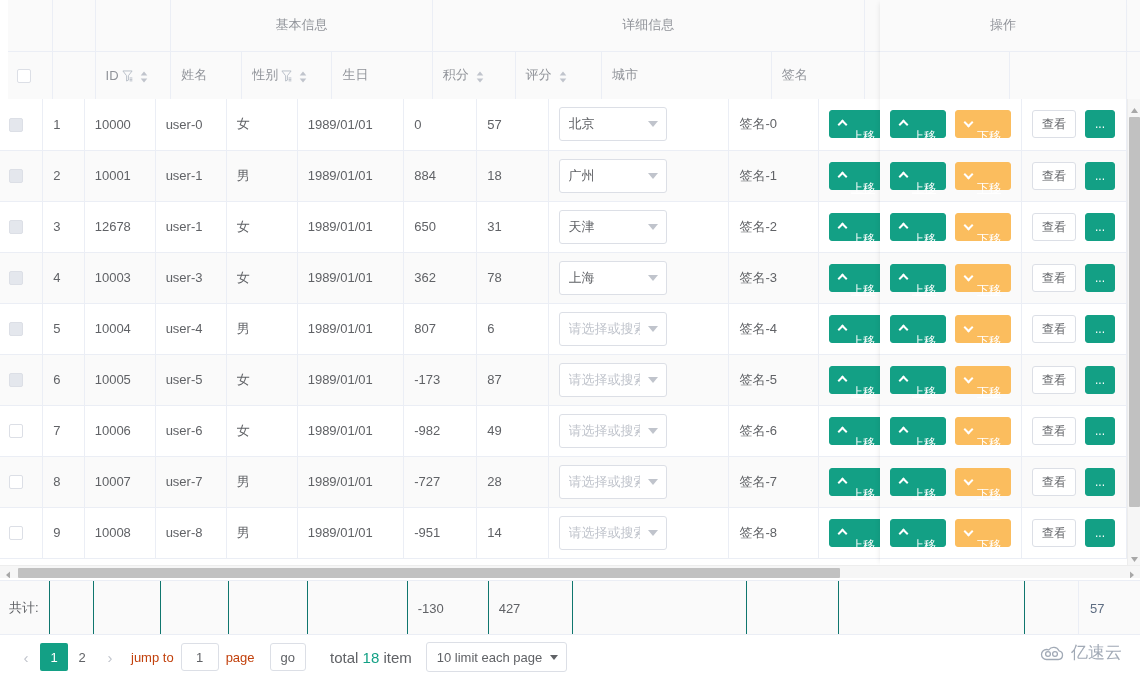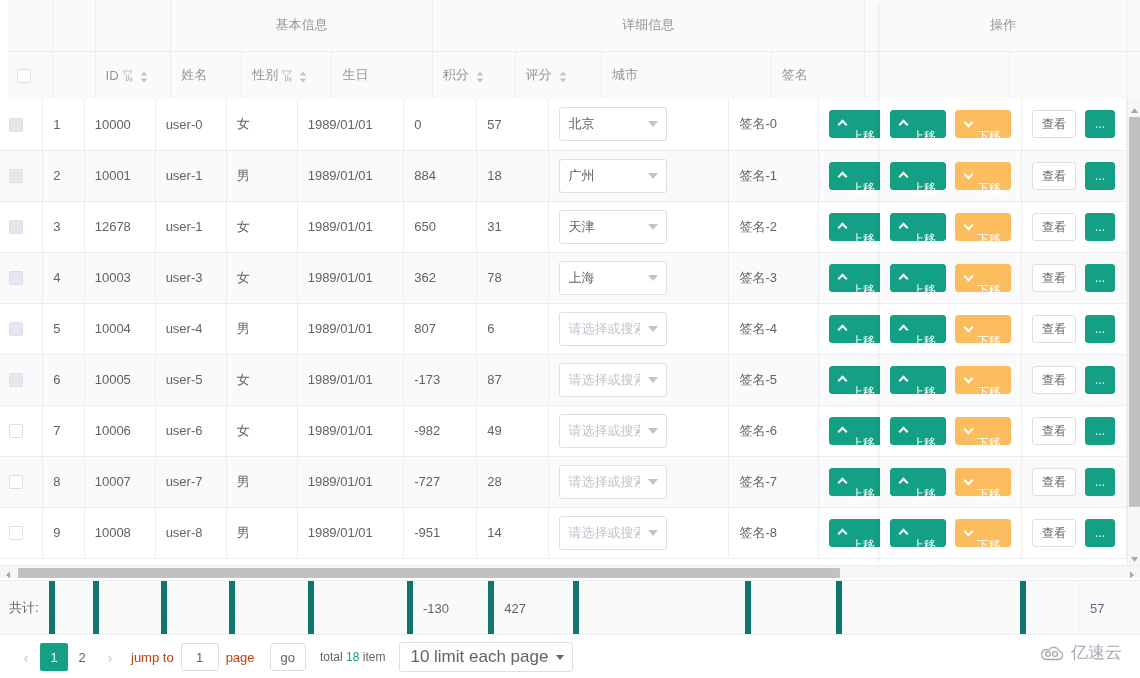--- a/index.html
+++ b/index.html
@@ -184,21 +184,21 @@
 
   
   .summary {
     position:absolute; left:0; top:580px; width:1140px; height:55px;
     background:#fafafa; border-top:1px solid #ebeef5; border-bottom:1px solid #ebeef5;
     overflow:hidden;
   }
   .sum-table { border-collapse:collapse; table-layout:fixed; }
   .sum-table td {
     height:54px; padding:0 10px; background:#fafafa;
-    border-right:6px solid #0f766e;
+    border-right:1px solid #0f766e;
     color:#606266; font-size:13px; white-space:nowrap; overflow:hidden;
   }
 
   
   .pager {
     position:absolute; left:0; top:636px; width:1140px; height:42px;
     display:flex; align-items:center; gap:0; padding-left:12px;
     background:#fff;
   }
   .pg-arrow {
@@ -215,27 +215,27 @@
   .pg-input {
     width:38px; height:28px; border:1px solid #dcdfe6; border-radius:3px;
     text-align:center; font-size:13px; color:#606266;
     font-family:"Liberation Sans", sans-serif; background:#fff;
   }
   .pg-go {
     height:28px; padding:0 10px; border:1px solid #dcdfe6; border-radius:3px;
     background:#fff; color:#606266; font-size:13px; cursor:pointer;
     display:flex; align-items:center; margin-left:8px;
   }
-  .pg-total { color:#606266; font-size:12px; margin-left:14px; white-space:nowrap; }
+  .pg-total { color:#606266; font-size:15px; margin-left:24px; white-space:nowrap; }
   .pg-total b { color:#13a085; font-weight:normal; }
   .pg-size {
     height:30px; margin-left:14px; padding:0 24px 0 10px;
     border:1px solid #dcdfe6; border-radius:3px; background:#fff;
     display:flex; align-items:center; position:relative;
-    font-size:17px; color:#606266; cursor:pointer;
+    font-size:13px; color:#606266; cursor:pointer;
   }
   .pg-size .arr {
     position:absolute; right:8px; top:50%; margin-top:-2px;
     width:0;height:0;border-left:4px solid transparent;border-right:4px solid transparent;
     border-top:5px solid #606266;
   }
 
   
   .wmark {
     position:absolute; right:18px; bottom:14px;

